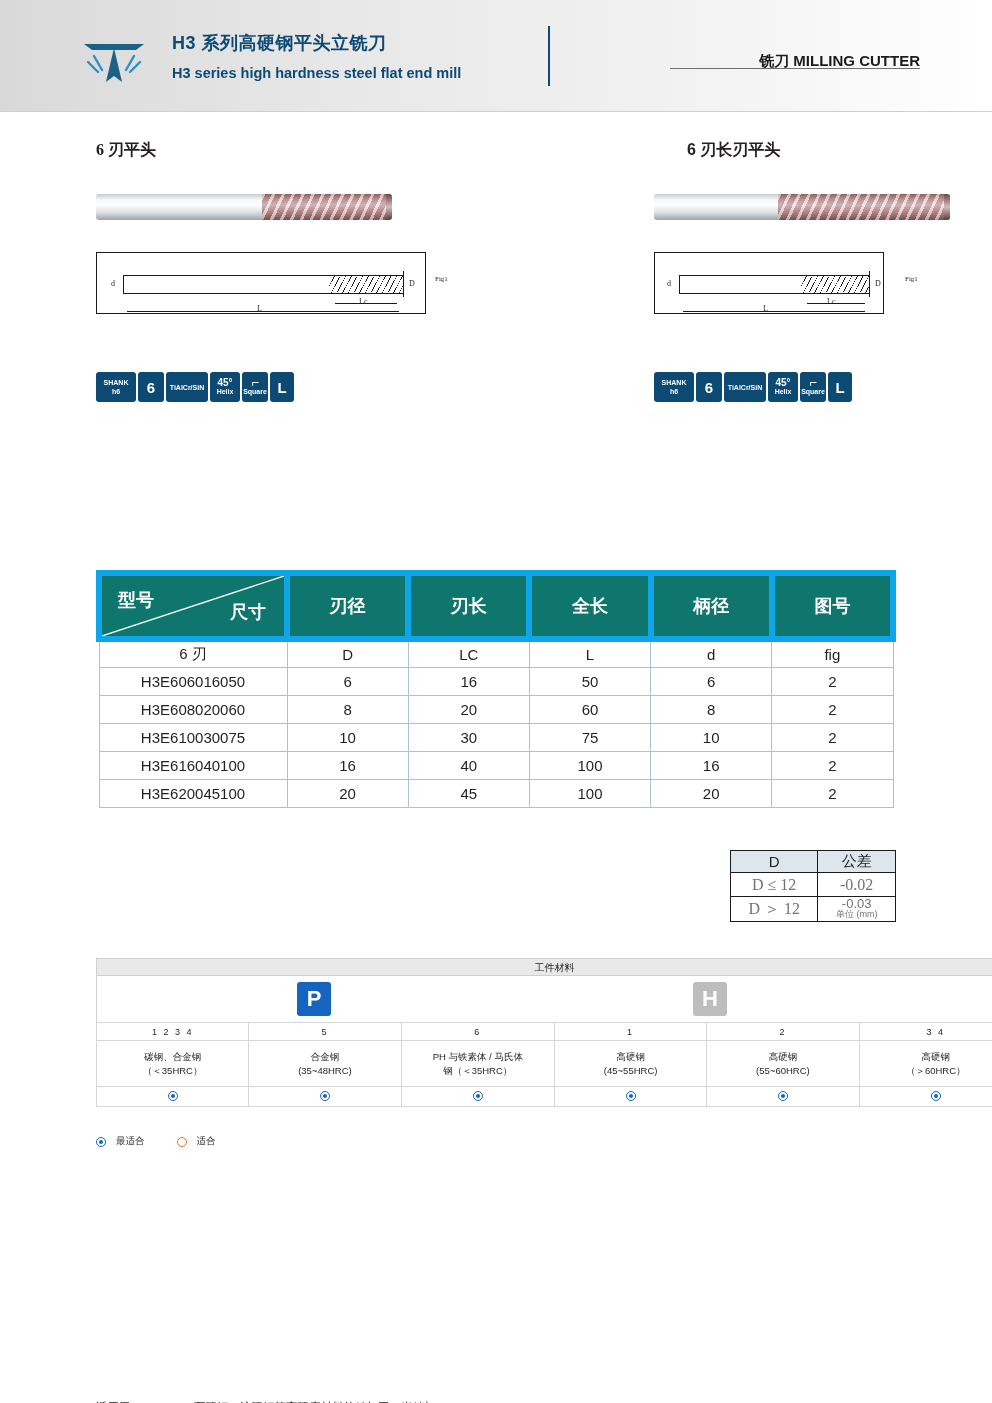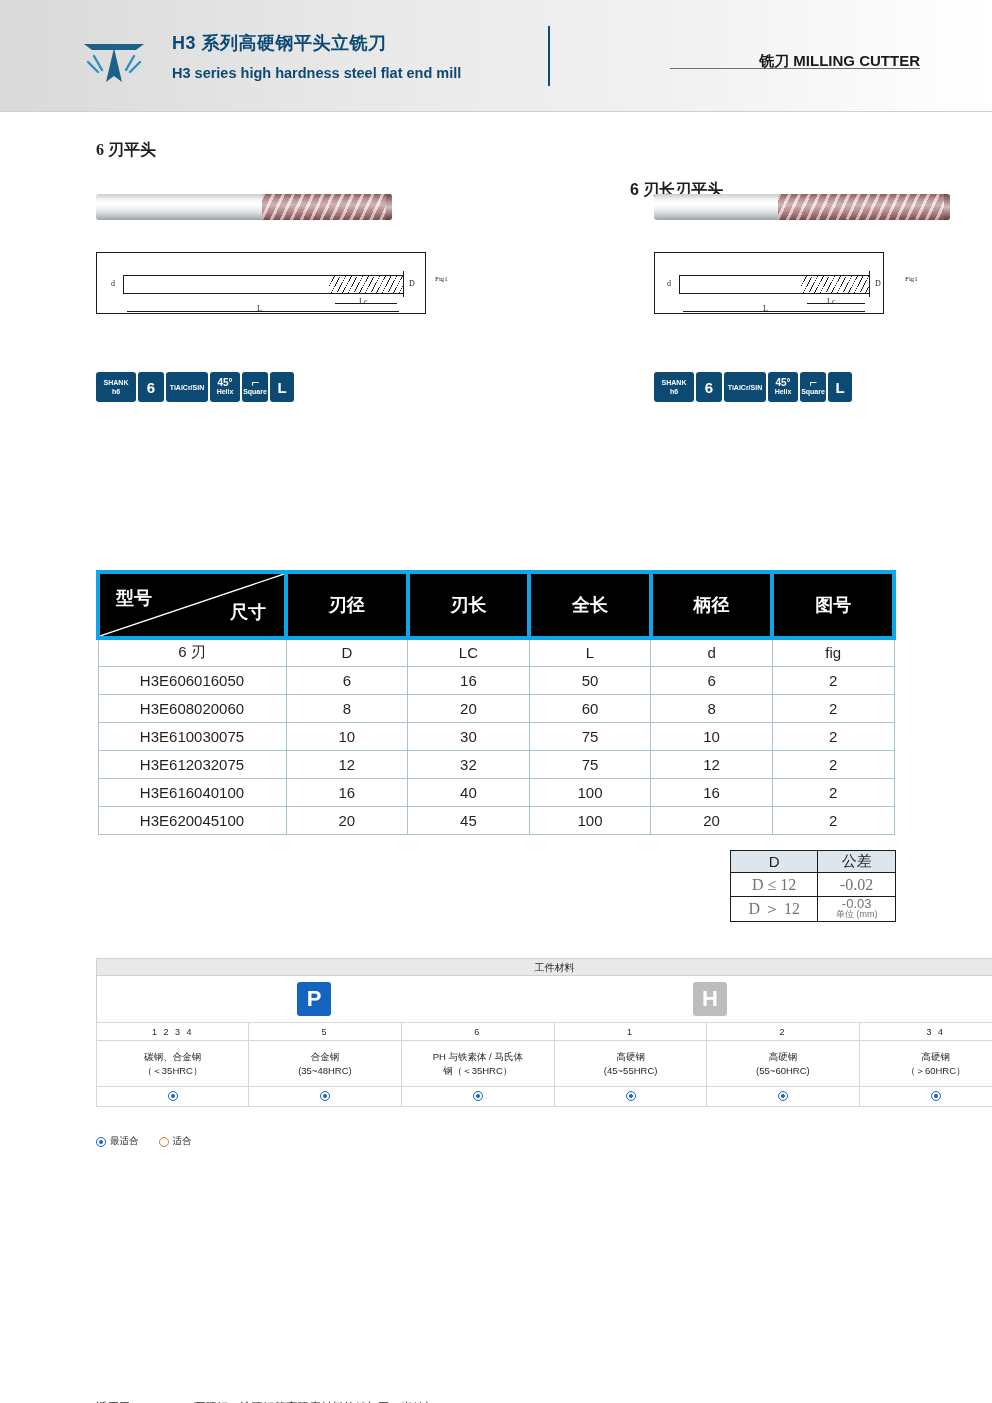--- a/index.html
+++ b/index.html
@@ -48,21 +48,21 @@
   }
 
   
   .page { position: relative; padding: 0 0 0 0; }
 
   .col-titles { position: relative; height: 30px; margin-top: 28px; }
   .col-title {
     position: absolute; font-size: 16px; font-weight: bold; color: #231f20;
   }
   .col-title.a { left: 96px; font-family: Liberation Serif, serif; }
-  .col-title.b { left: 630px; margin-top: 40px; }
+  .col-title.b { left: 687px; }
 
   
   .photos { position: relative; height: 70px; margin-top: 10px; }
   .tool-photo {
     position: absolute; height: 26px; border-radius: 3px;
     top: 14px;
   }
   .tool-photo .shank {
     position:absolute; left:0; top:0; height:100%; width:56%;
     background: linear-gradient(to bottom, #c9ccd0 0%, #f4f6f7 22%, #ffffff 40%, #dfe2e5 70%, #9fa4a9 100%);
@@ -103,22 +103,22 @@
   .ib-helix { background:#0c4a74; width:30px; }
   .ib-sq { background:#0c4a74; width:26px; }
   .ib-L { background:#0c4a74; width:24px; font-size:15px; }
   .ib-inner { line-height:9px; }
   .big-num { font-size:15px; }
 
   
   table { border-collapse: collapse; }
   .main-table { position:absolute; left:96px; top:430px; width:800px; }
   .main-table th {
-    background:#000000; color:#ffffff; font-size:18px; font-weight:bold;
-    height:66px; border:4px solid #0ea5e9;
+    background:#0f766e; color:#ffffff; font-size:18px; font-weight:bold;
+    height:66px; border:6px solid #0ea5e9;
   }
   .main-table th.first { position:relative; width:188px; }
   .main-table th.first .slash {
     position:absolute; left:0; top:0; width:100%; height:100%;
   }
   .main-table th.first .lbl-a { position:absolute; left:16px; top:12px; }
   .main-table th.first .lbl-b { position:absolute; right:18px; bottom:12px; }
   .main-table td {
     border:1px solid #a9c3d2; font-size:15px; text-align:center; height:28px;
     color:#231f20;
@@ -163,21 +163,21 @@
   .mat-table tr.dots td { height:20px; }
   .dot {
     display:inline-block; width:10px; height:10px; border-radius:50%;
     border:1.6px solid #1565c0; position:relative;
   }
   .dot::after {
     content:""; position:absolute; left:2px; top:2px; width:4px; height:4px;
     border-radius:50%; background:#1565c0;
   }
   .dot.hollow::after { display:none; }
-  .legend { position:absolute; left:96px; top:995px; font-size:9.5px; color:#231f20; display:flex; align-items:center; gap:4px;justify-content:center; }
+  .legend { position:absolute; left:96px; top:995px; font-size:9.5px; color:#231f20; display:flex; align-items:center; gap:10px;justify-content:center; }
   .legend .sp { display:inline-block; width:12px; }
 
   
   .foot { position:absolute; left:96px; top:1258px; width:830px; display:flex; gap:18px; }
   .foot-cn { width:360px; font-size:11.5px; line-height:19px; color:#231f20; }
   .foot-en { width:470px; font-size:11.5px; line-height:19px; color:#231f20; }
 </style>
 </head>
 <body>
 
@@ -347,28 +347,20 @@
         <td>60</td>
         <td>8</td>
         <td>2</td>
       </tr>
       <tr>
         <td class="model">H3E610030075</td>
         <td>10</td>
         <td>30</td>
         <td>75</td>
         <td>10</td>
-        <td>2</td>
-      </tr>
-      <tr>
-        <td class="model">H3E612032075</td>
-        <td>12</td>
-        <td>32</td>
-        <td>75</td>
-        <td>12</td>
         <td>2</td>
       </tr>
       <tr>
         <td class="model">H3E616040100</td>
         <td>16</td>
         <td>40</td>
         <td>100</td>
         <td>16</td>
         <td>2</td>
       </tr>

